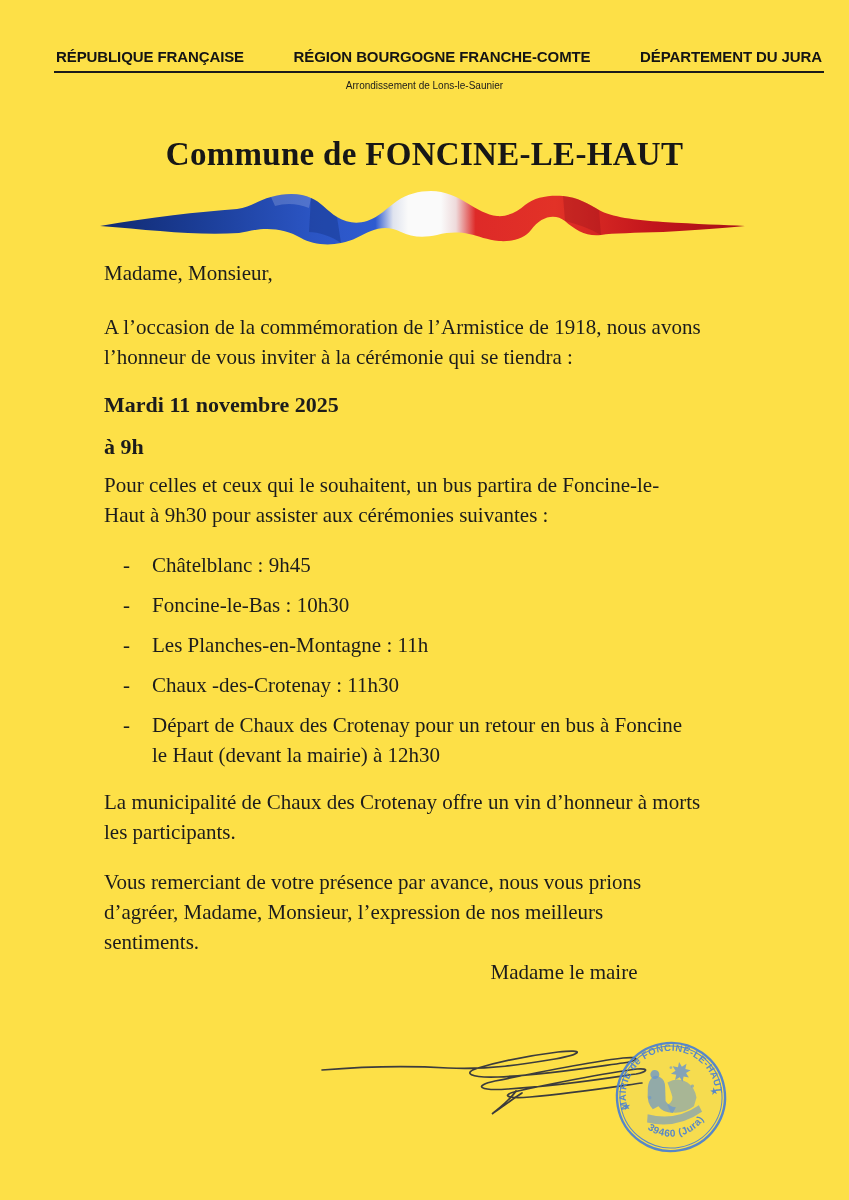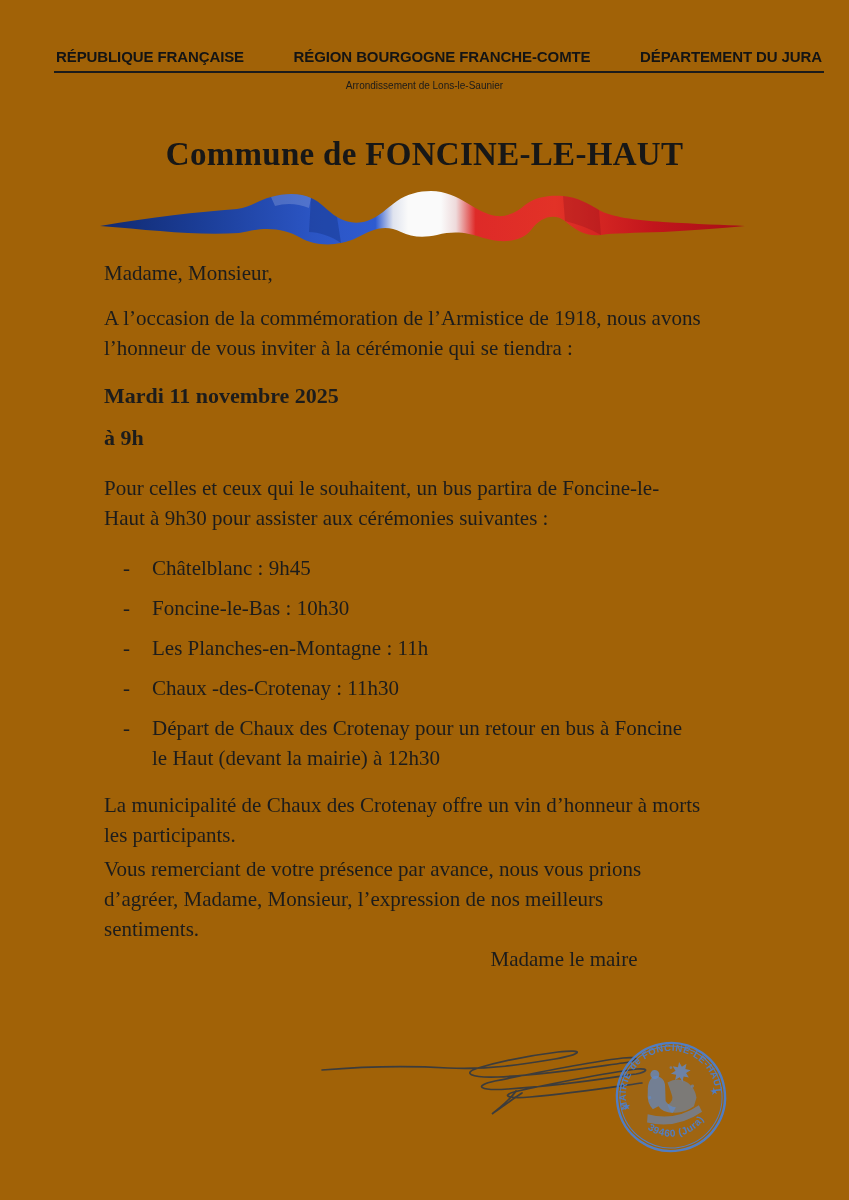--- a/index.html
+++ b/index.html
@@ -1,20 +1,20 @@
 <!DOCTYPE html>
 <html><head>
 <meta charset="utf-8">
 <style>
   html, body { margin:0; padding:0; background:#9a9a9a; }
   .page {
     position:relative;
     width:849px; height:1200px;
     margin:0 auto;
-    background:#a16207;
+    background:#fde047;
     font-family:"Liberation Serif", serif;
     color:#1c1c1c;
     overflow:hidden;
   }
   
   .masthead {
     display:flex; justify-content:space-between; align-items:flex-end;
     margin:48px 25px 0 54px;
     padding:0 2px 6px 2px;
     border-bottom:2.5px solid #1b1b1b;
@@ -35,32 +35,32 @@
     margin-top:41px; letter-spacing:0.3px; color:#171717;
   }
   .ribbon { display:block; margin:15px auto 0 auto; }
   
   .content {
     margin:0 95px 0 104px;
     font-size:21px; line-height:30px;
   }
   .para { white-space:pre-line; }
   .salutation { margin-top:12px; }
-  .p-intro  { margin-top:15px; }
+  .p-intro  { margin-top:24px; }
   .event-line { text-align:left; font-weight:bold; font-size:22px; line-height:30px; }
   .e1 { margin-top:18px; }
   .e2 { margin-top:12px; }
   .e3 { margin-top:8px; }
-  .p-bus { margin-top:20px; }
+  .p-bus { margin-top:8px; }
   .bus-list { margin-top:20px; }
   .bus-stop { display:flex; margin-bottom:10px; }
   .bus-stop .dash { flex:none; width:29px; padding-left:19px; }
   .bus-stop .stop-text { white-space:pre-line; }
   .p-wine { margin-top:17px; }
-  .p-closing { margin-top:4px; }
+  .p-closing { margin-top:20px; }
   .sign-block {
     width:250px; margin:0 160px 0 auto;
     text-align:center; font-size:21px; line-height:30px;
   }
   
   .signature { position:absolute; left:320px; top:1050px; }
   .stamp { position:absolute; left:612px; top:1038px; }
 </style>
 </head>
 <body>

